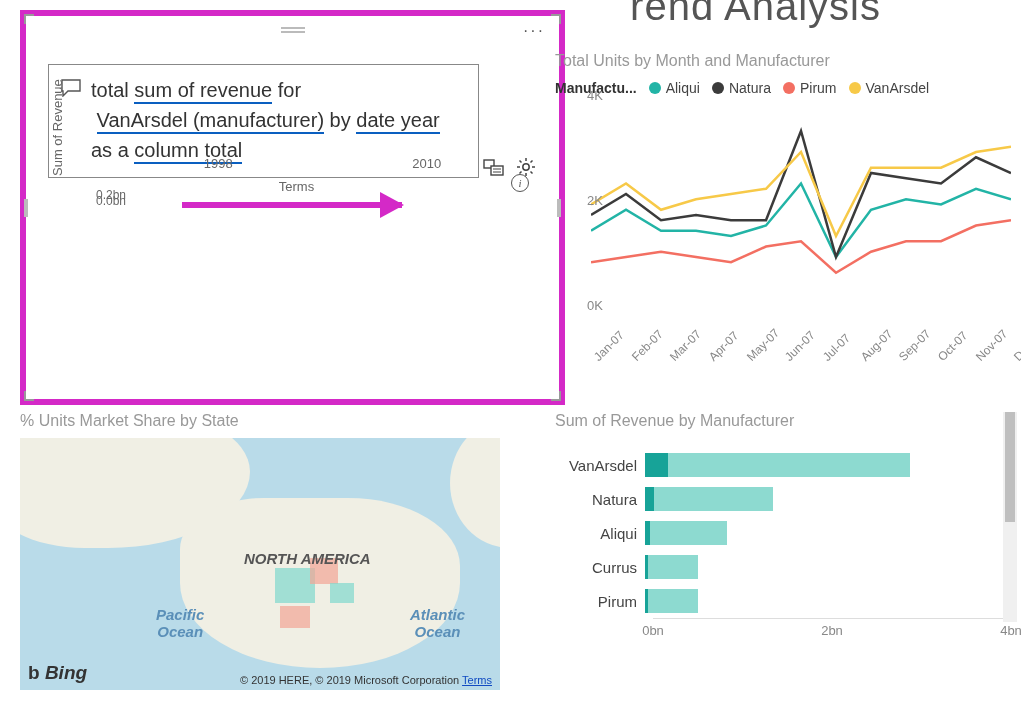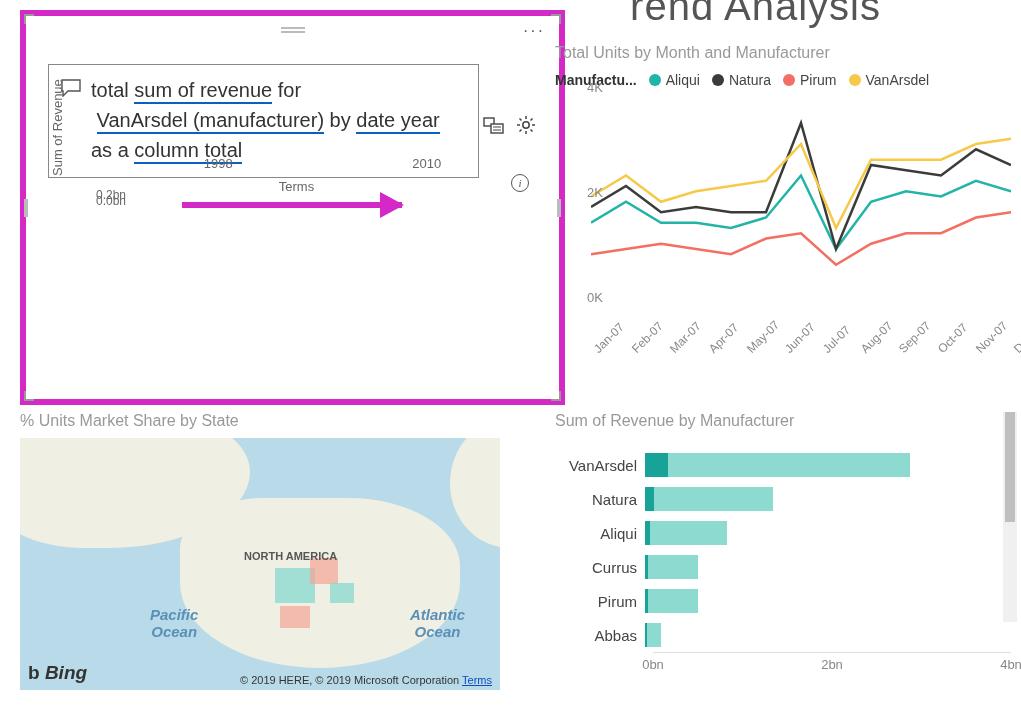--- a/index.html
+++ b/index.html
@@ -42,21 +42,21 @@
   .dots { position:absolute; right:14px; top:6px; color:#555; font-size:16px; letter-spacing:2px;}
   .corner { position:absolute; width:10px; height:10px; }
   .corner.tl{top:-2px;left:-2px;border-top:2px solid #999;border-left:2px solid #999;}
   .corner.tr{top:-2px;right:-2px;border-top:2px solid #999;border-right:2px solid #999;}
   .corner.bl{bottom:-2px;left:-2px;border-bottom:2px solid #999;border-left:2px solid #999;}
   .corner.br{bottom:-2px;right:-2px;border-bottom:2px solid #999;border-right:2px solid #999;}
   .midhandle{position:absolute;width:4px;height:18px;background:#bbb;}
   .midhandle.l{left:-2px;top:50%;transform:translateY(-50%);}
   .midhandle.r{right:-2px;top:50%;transform:translateY(-50%);}
   .qa-body { position:relative; padding:20px 22px 10px 22px; }
-  .qa-input-row { display:flex; align-items:center; gap:4px; }
+  .qa-input-row { display:flex; align-items:flex-end; gap:4px; }
   .qa-box {
     flex:1;
     border:1px solid #888;
     padding:10px 12px 12px 12px;
     display:flex;
     gap:10px;
     align-items:flex-start;
   }
   .qa-comment-icon { margin-top:4px; }
   .qa-text {
@@ -109,41 +109,41 @@
   .arrow::after{
     content:""; position:absolute; right:-2px; top:-10px;
     border-left:24px solid #d429c7;
     border-top:13px solid transparent;
     border-bottom:13px solid transparent;
   }
 
   
   .linechart {
     position:absolute;
-    top:44px; left:555px; right:10px; height:340px;
+    top:52px; left:555px; right:10px; height:340px;
   }
   .sub-title { font-size:16px; color:#999; font-weight:400; }
   .legend { margin-top:10px; font-size:14px; display:flex; align-items:center; gap:12px; flex-wrap:wrap;}
   .legend-label { font-weight:600; color:#333; }
   .lg { display:flex; align-items:center; gap:5px; color:#444;}
   .dot{width:12px;height:12px;border-radius:50%;}
   .line-plot { position:relative; margin-top:14px; height:210px; margin-left:36px; }
   .ytick { position:absolute; left:-32px; font-size:13px; color:#888; transform:translateY(-50%);padding-left:28px;}
   .xticks { position:absolute; left:36px; right:0; bottom:-2px; height:40px;}
   .xticks span { position:absolute; font-size:12px; color:#888; transform:rotate(-45deg); transform-origin:left top; white-space:nowrap;}
 
   
   .map-section { position:absolute; top:412px; left:20px; width:480px; }
   .map {
     margin-top:8px; width:480px; height:252px;
     background:#b9dbe9; position:relative; overflow:hidden;
     font-size:0;
   }
   .land { position:absolute; background:#f0efe4; }
-  .map-label { position:absolute; font-weight:700; color:#555; font-size:11px; text-align:center;}
+  .map-label { position:absolute; font-weight:700; color:#555; font-size:15px; text-align:center;font-style:italic;}
   .ocean-label { position:absolute; color:#5a8fb8; font-style:italic; font-size:15px; font-weight:600; text-align:center;}
   .bing { position:absolute; left:8px; bottom:6px; font-size:19px; font-style:italic; font-weight:600; color:#333;}
   .bing b{font-style:normal;}
   .map-credits { position:absolute; bottom:4px; right:8px; font-size:11px; color:#333;}
   .map-credits a{ color:#114bc2; text-decoration:underline;}
   .heat { position:absolute; width:12px; height:12px; opacity:0.7;}
 
   
   .hbar-section { position:absolute; top:412px; left:555px; right:10px; }
   .hbar-area { position:relative; margin-top:18px; height:230px; }
@@ -291,21 +291,21 @@
   <div class="sub-title">% Units Market Share by State</div>
   <div class="map">
     <div class="land" style="left:-30px;top:-30px;width:260px;height:140px;border-radius:40% 50% 60% 40%;"></div>
     <div class="land" style="left:160px;top:60px;width:280px;height:170px;border-radius:30% 40% 50% 50%;"></div>
     <div class="land" style="left:430px;top:-20px;width:120px;height:130px;border-radius:50%;"></div>
     <div class="heat" style="left:255px;top:130px;background:#7fd8cd;width:40px;height:35px"></div>
     <div class="heat" style="left:290px;top:120px;background:#f2a596;width:28px;height:26px"></div>
     <div class="heat" style="left:260px;top:168px;background:#f2a596;width:30px;height:22px"></div>
     <div class="heat" style="left:310px;top:145px;background:#7fd8cd;width:24px;height:20px"></div>
     <div class="map-label" style="left:224px;top:112px">NORTH AMERICA</div>
-    <div class="ocean-label" style="left:130px;top:168px;white-space:pre-line">Pacific
+    <div class="ocean-label" style="left:136px;top:168px;white-space:pre-line">Pacific
 Ocean</div>
     <div class="ocean-label" style="left:390px;top:168px;white-space:pre-line">Atlantic
 Ocean</div>
     <div class="bing"><b>b</b> <span>Bing</span></div>
     <div class="map-credits">
       <span>© 2019 HERE, © 2019 Microsoft Corporation </span><a href="#">Terms</a>
     </div>
   </div>
 </div>
 
@@ -340,27 +340,20 @@
           <div class="seg" style="left: 0.75%; width: 13.75%; background: rgb(141, 218, 208);"></div>
         </div>
       </div>
       <div class="hbar-row">
         <div class="lbl">Pirum</div>
         <div class="track">
           <div class="seg" style="left: 0px; width: 0.75%; background: rgb(23, 163, 152);"></div>
           <div class="seg" style="left: 0.75%; width: 13.75%; background: rgb(141, 218, 208);"></div>
         </div>
       </div>
-      <div class="hbar-row">
-        <div class="lbl">Abbas</div>
-        <div class="track">
-          <div class="seg" style="left: 0px; width: 0.5%; background: rgb(23, 163, 152);"></div>
-          <div class="seg" style="left: 0.5%; width: 3.75%; background: rgb(141, 218, 208);"></div>
-        </div>
-      </div>
       <div class="hbar-xaxis">
         <span style="left: 0%;">0bn</span>
         <span style="left: 50%;">2bn</span>
         <span style="left: 100%;">4bn</span>
       </div>
     </div>
   <div class="scroll">
       <div class="thumb"></div>
     </div>
 </div>

